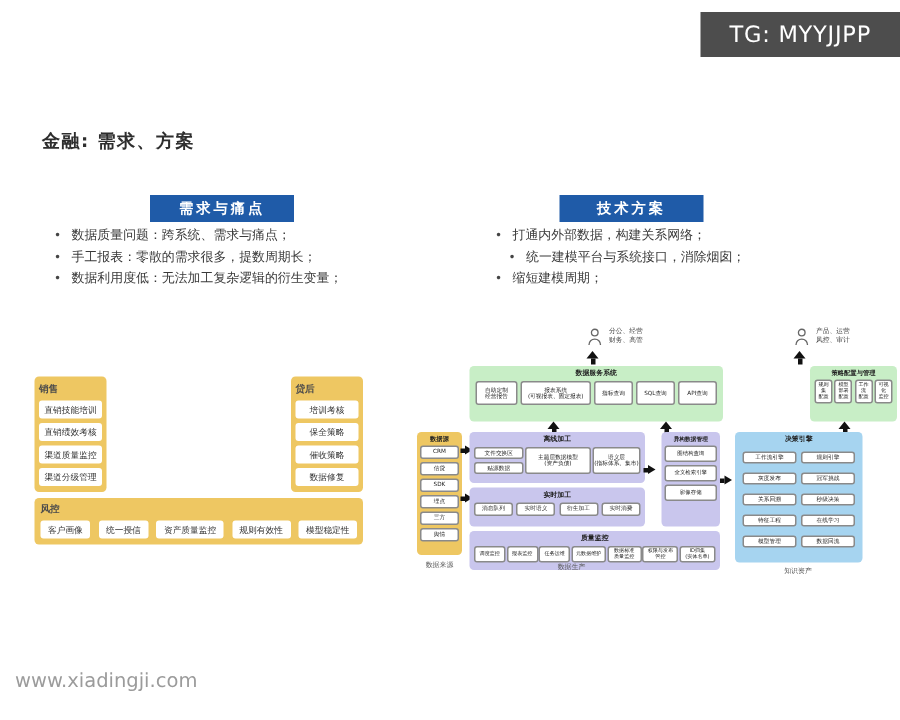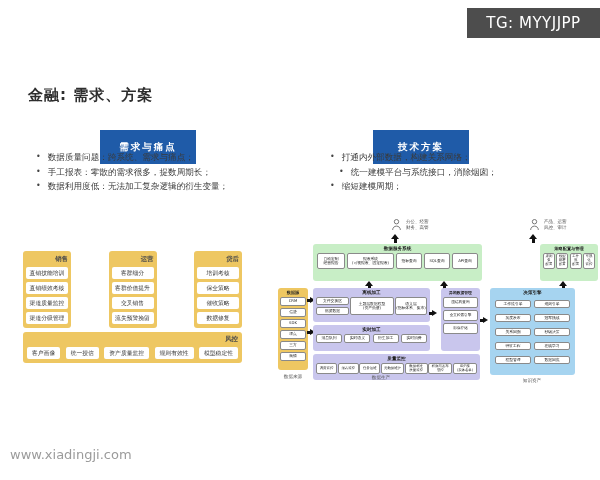--- a/index.html
+++ b/index.html
@@ -3,34 +3,34 @@
 <meta charset="utf-8">
 <style>
   html,body{margin:0;padding:0;}
   body{width:600px;height:480px;background:#fff;position:relative;overflow:hidden;
        font-family:"DejaVu Sans","Liberation Sans",sans-serif;color:#333;}
   .abs{position:absolute;}
   
   .tg{position:absolute;right:0;top:8px;width:133px;height:30px;background:#4d4d4d;color:#fff;
       font-size:15px;display:flex;align-items:center;justify-content:center;letter-spacing:.5px;}
   
-  .title{position:absolute;left:28px;top:86px;font-size:15px;font-weight:bold;color:#2e2e2e;letter-spacing:1px;}
-  
-  .sec-badge{position:absolute;width:96px;height:34px;background:#1f5ba8;color:#fff;font-weight:bold;
+  .title{position:absolute;left:28px;top:86px;font-size:12px;font-weight:bold;color:#2e2e2e;letter-spacing:1px;}
+  
+  .sec-badge{position:absolute;width:96px;height:18px;background:#1f5ba8;color:#fff;font-weight:bold;
       font-size:9.5px;display:flex;align-items:center;justify-content:center;letter-spacing:2px;}
   
   .bullets{position:absolute;width:282px;}
   .bullet{display:flex;font-size:8.6px;color:#3a3a3a;margin-bottom:5.5px;line-height:1.05;}
   .bullet:before{content:"•";margin-right:7px;font-size:8px;color:#444;}
   .bullet.ind{margin-left:9px;}
   
   .board{position:absolute;left:23px;top:251px;width:219px;}
   .bcols{display:flex;justify-content:space-between;}
   .bcol{width:48px;background:#eec762;border-radius:3px;padding:3px 3px 4px 3px;box-sizing:border-box;}
-  .bhead{text-align:right;font-size:6.4px;font-weight:bold;color:#4c4c4c;margin:1px 0 3px 0;}
+  .bhead{text-align:left;font-size:6.4px;font-weight:bold;color:#4c4c4c;margin:1px 0 3px 0;}
   .bchip{background:#fff;border-radius:2px;height:12px;margin-top:3px;display:flex;align-items:center;
       justify-content:center;font-size:5.8px;color:#333;white-space:nowrap;}
   .brisk{margin-top:4px;background:#eec762;border-radius:3px;padding:2px 4px 4px 4px;box-sizing:border-box;}
   .briskrow{display:flex;justify-content:space-between;margin-top:2px;}
   .brisk .bchip{margin-top:0;padding:0 5px;}
   
   .arch{position:absolute;left:276px;top:217px;width:322px;height:172px;font-size:4px;}
   .box{position:absolute;border-radius:3px;box-sizing:border-box;padding:2px;}
   .green{background:#c8eec6;}
   .purple{background:#c9c6ed;}
@@ -70,27 +70,20 @@
 </div>
 
 <div class="board">
   <div class="bcols">
     <div class="bcol">
       <div class="bhead">销售</div>
       <div class="bchip">直销技能培训</div>
       <div class="bchip">直销绩效考核</div>
       <div class="bchip">渠道质量监控</div>
       <div class="bchip">渠道分级管理</div>
-    </div>
-    <div class="bcol">
-      <div class="bhead">运营</div>
-      <div class="bchip">客群细分</div>
-      <div class="bchip">客群价值提升</div>
-      <div class="bchip">交叉销售</div>
-      <div class="bchip">流失预警挽留</div>
     </div>
     <div class="bcol">
       <div class="bhead">贷后</div>
       <div class="bchip">培训考核</div>
       <div class="bchip">保全策略</div>
       <div class="bchip">催收策略</div>
       <div class="bchip">数据修复</div>
     </div>
   </div>
   <div class="brisk">

